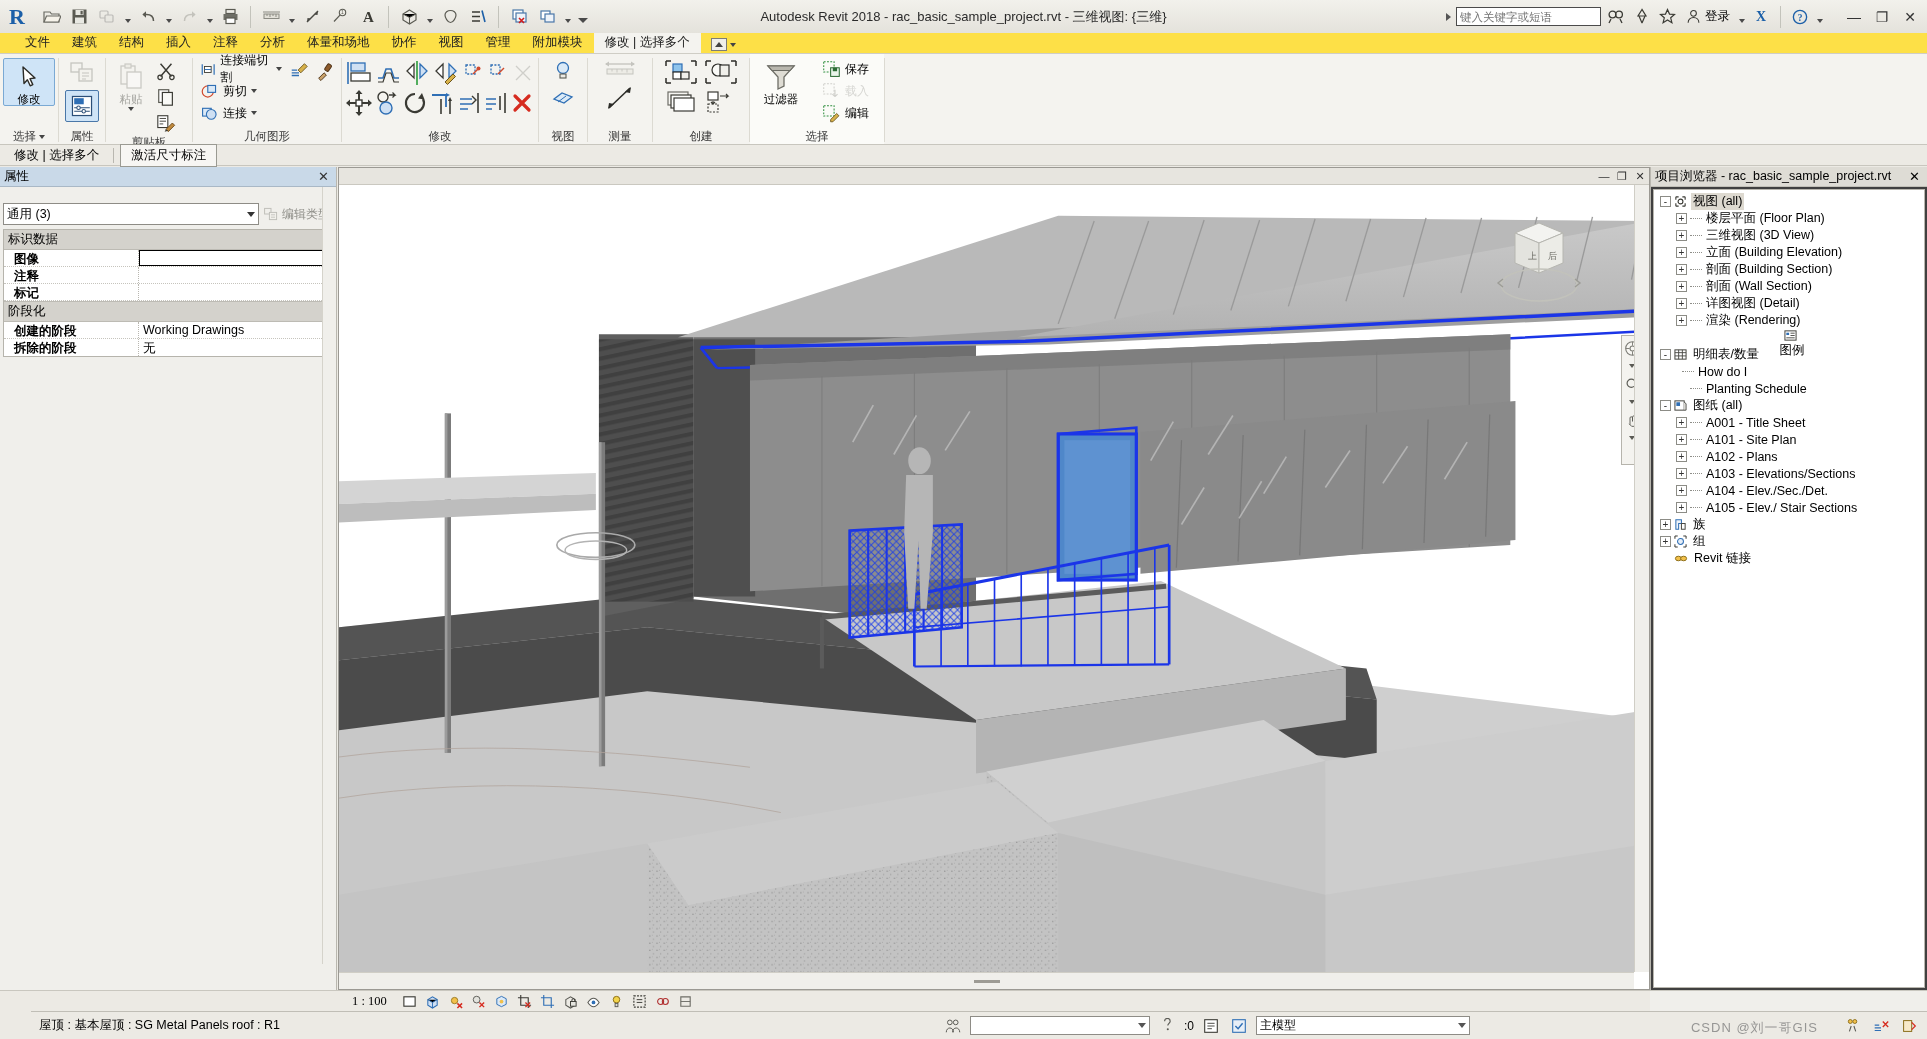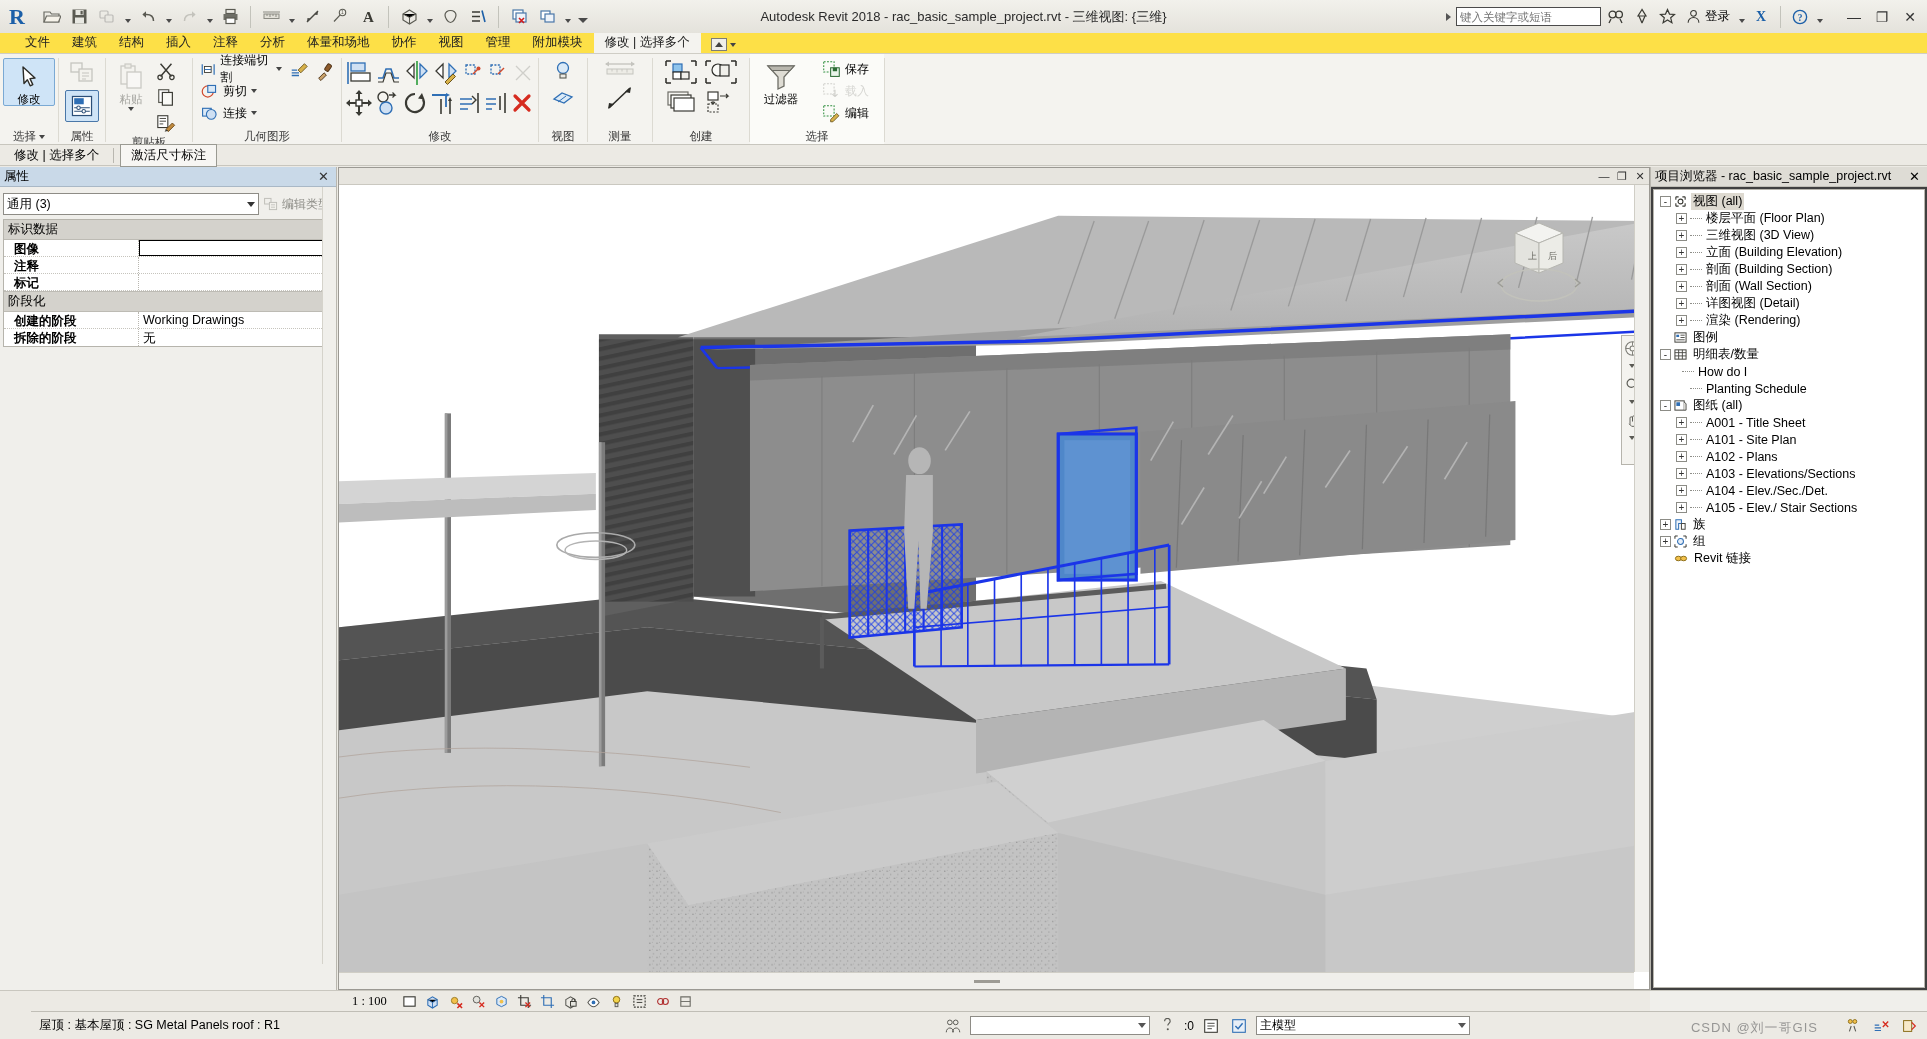--- a/index.html
+++ b/index.html
@@ -112,21 +112,21 @@
     background:#f0efeb; border-right:1px solid #b9b7af;
     display:flex; flex-direction:column;
   }
   .props-head { height:20px; background:#c9d9e8; display:flex; align-items:center;
      padding:0 4px; font-size:12.5px; border-bottom:1px solid #a9b8c6;}
   .props-head .x { margin-left:auto; cursor:pointer; font-size:13px; color:#333; padding:0 3px;}
   .props-inner { flex:1; background:#f0efeb; padding:3px; display:flex; flex-direction:column; }
   .type-sel { height:78px; border:1px solid #aeaca4; background:#f7f6f3; display:flex; align-items:flex-start; padding:4px;}
   .type-sel .thumb { width:57px; height:68px; border:1px solid #c8c6be; background:#f0efeb; }
   .type-sel .tlabel { color:#9b9b95; font-size:12.5px; padding:22px 0 0 14px; }
-  .type-row { display:flex; align-items:center; margin-top:3px; gap:1px;}
+  .type-row { display:flex; align-items:center; margin-top:13px; gap:1px;}
   .type-dd { flex:1; height:22px; border:1px solid #8e8c86; background:#fff; display:flex; align-items:center;
      padding:0 3px; font-size:12.5px;}
   .type-dd .cv { margin-left:auto; border-left:4px solid transparent;border-right:4px solid transparent;border-top:5px solid #333;}
   .edit-type { display:flex;align-items:center;gap:3px;color:#8d8d87;font-size:12px;padding:0 3px;height:22px;cursor:default;}
   .ptable { margin-top:4px; border:1px solid #b6b4ac; background:#fff; }
   .pgroup { background:#d4d2cc; font-size:12.5px; padding:1px 4px; border-bottom:1px solid #bdbbb4; }
   .prow { display:flex; height:17px; align-items:stretch; border-bottom:1px dotted #c6c4bd; }
   .prow .k { width:135px; font-size:12.5px; padding:1px 0 0 10px; border-right:1px dotted #b9b7b0;font-weight:bold; }
   .prow .v { flex:1; font-size:12.5px; padding:1px 0 0 4px; }
   .prow .v.boxed { border:1.5px solid #000; margin:0; background:#fff; }
@@ -1115,21 +1115,21 @@
         <div class="tnode" style="padding-left: 22px;">
           <span class="tog">+</span>
           <span style="display: inline-block; width: 12px; border-top: 1px dotted rgb(143, 143, 137); margin-right: 2px;"></span>
           <span class="tlbl">详图视图 (Detail)</span>
         </div>
         <div class="tnode" style="padding-left: 22px;">
           <span class="tog">+</span>
           <span style="display: inline-block; width: 12px; border-top: 1px dotted rgb(143, 143, 137); margin-right: 2px;"></span>
           <span class="tlbl">渲染 (Rendering)</span>
         </div>
-        <div class="tnode" style="padding-left: 6px;">
+        <div class="tnode" style="padding-left: 6px; flex-direction: column;">
           <span class="togsp"></span>
           <span style="display: inline-flex; align-items: center; margin-right: 4px;">
             <svg width="13" height="13" viewBox="0 0 14 14">
               <rect x="1" y="2" width="12" height="10" fill="#fff" stroke="#4a4a44" stroke-width="1.1"></rect>
               <rect x="2.5" y="4" width="3" height="2.5" fill="#2f6fb5"></rect>
               <path d="M7 4.5h4.5M7 7h4.5M2.5 9.5h9" stroke="#4a4a44" stroke-width="1"></path>
             </svg>
           </span>
           <span class="tlbl">图例</span>
         </div>

